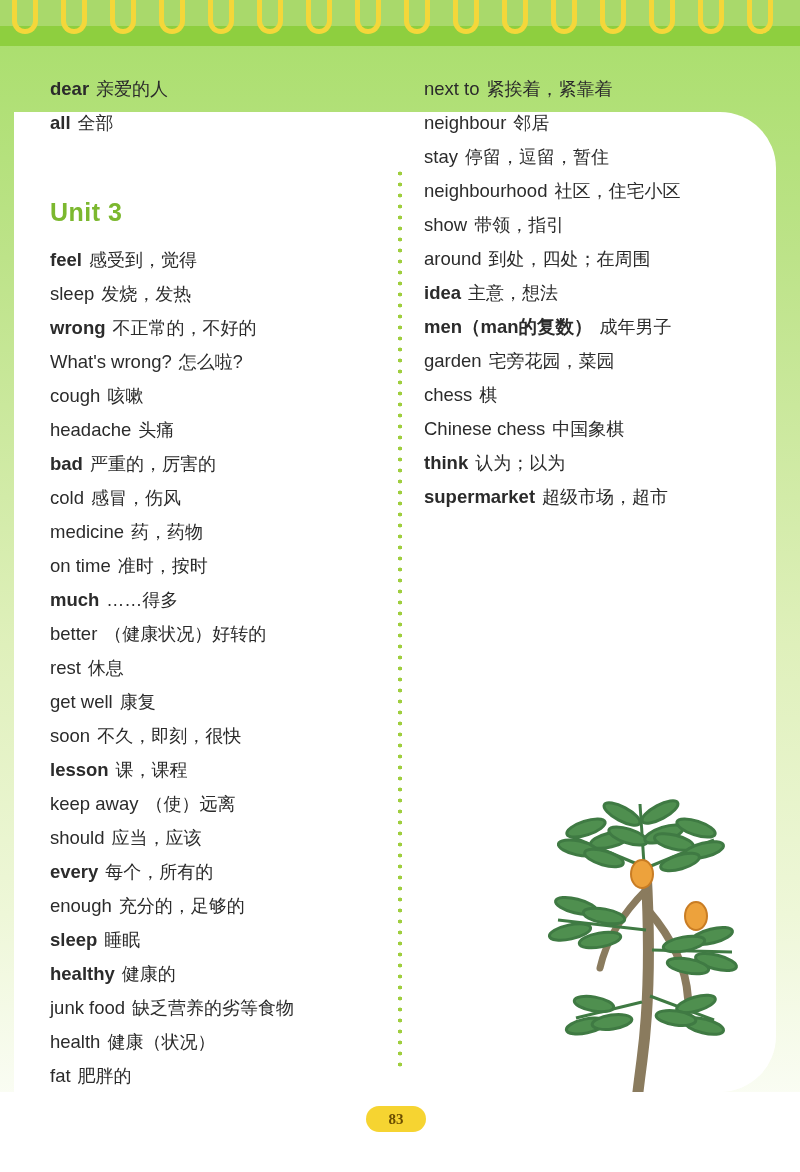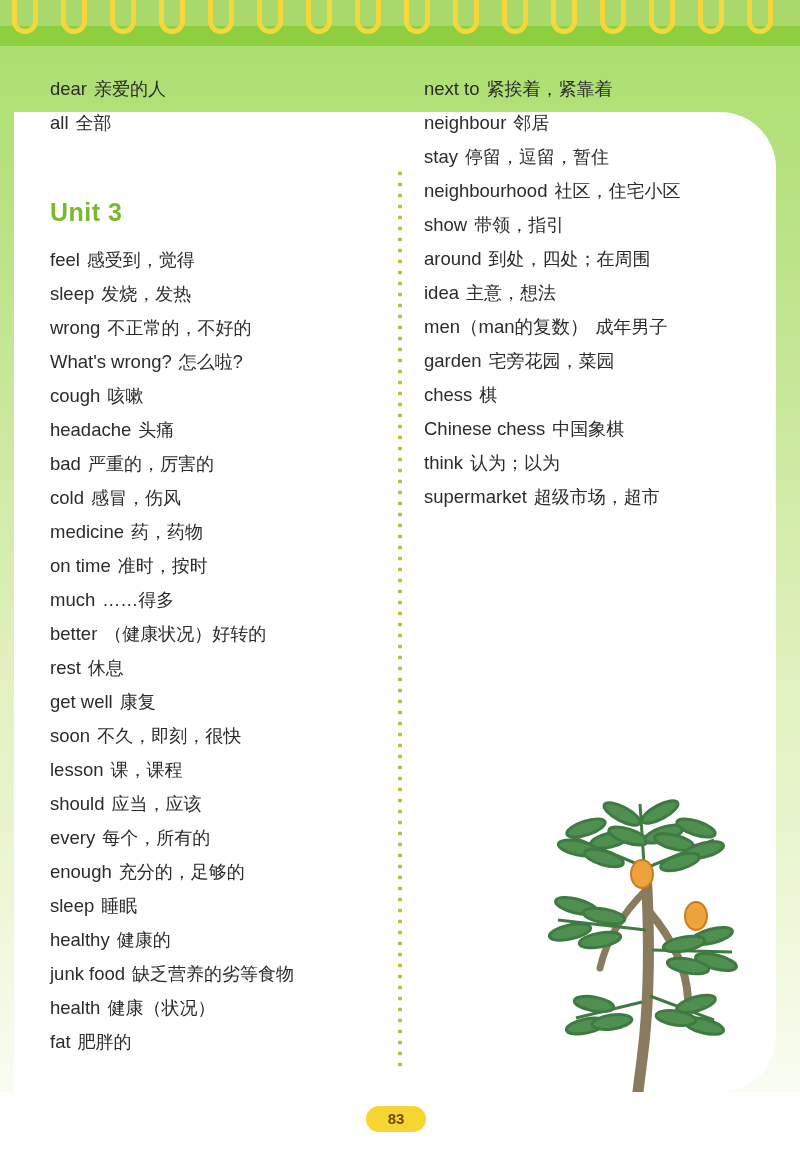--- a/index.html
+++ b/index.html
@@ -89,38 +89,39 @@
   .unit-title.second { margin-top: 58px; }
 
   ul.word-list { list-style: none; margin: 0; padding: 0; }
   ul.word-list li {
     font-size: 18.5px;
     line-height: 33px;
     color: #1a1a1a;
     white-space: nowrap;
   }
   .hw { color: #2b2b2b; }
-  .hw.b { font-weight: normal; }
+  .hw.b { font-weight: bold; }
   .cn { color: #2b2b2b; margin-left: 7px; font-size: 18px; }
 
   
   .page-num-wrap {
     position: absolute;
     left: 366px; top: 1106px;
     width: 60px; height: 26px;
     background: #f6d431;
     border-radius: 13px;
     text-align: center;
   }
   .page-num {
     display: block;
     line-height: 26px;
     font-size: 15px;
     font-weight: bold;
     color: #6b4e00;
+    font-family: Liberation Serif, serif;
   }
   .bottom-strip {
     position: absolute;
     left: 0; top: 1092px;
     width: 800px; height: 80px;
     background: #ffffff;
   }
 
   
   .tree {
@@ -177,20 +178,21 @@
       <li><span class="hw b">bad</span><span class="cn">严重的，厉害的</span></li>
       <li><span class="hw">cold</span><span class="cn">感冒，伤风</span></li>
       <li><span class="hw">medicine</span><span class="cn">药，药物</span></li>
       <li><span class="hw">on time</span><span class="cn">准时，按时</span></li>
       <li><span class="hw b">much</span><span class="cn">……得多</span></li>
       <li><span class="hw">better</span><span class="cn">（健康状况）好转的</span></li>
       <li><span class="hw">rest</span><span class="cn">休息</span></li>
       <li><span class="hw">get well</span><span class="cn">康复</span></li>
       <li><span class="hw">soon</span><span class="cn">不久，即刻，很快</span></li>
       <li><span class="hw b">lesson</span><span class="cn">课，课程</span></li>
+      <li><span class="hw">keep away</span><span class="cn">（使）远离</span></li>
       <li><span class="hw">should</span><span class="cn">应当，应该</span></li>
       <li><span class="hw b">every</span><span class="cn">每个，所有的</span></li>
       <li><span class="hw">enough</span><span class="cn">充分的，足够的</span></li>
       <li><span class="hw b">sleep</span><span class="cn">睡眠</span></li>
       <li><span class="hw b">healthy</span><span class="cn">健康的</span></li>
       <li><span class="hw">junk food</span><span class="cn">缺乏营养的劣等食物</span></li>
       <li><span class="hw">health</span><span class="cn">健康（状况）</span></li>
       <li><span class="hw">fat</span><span class="cn">肥胖的</span></li>
     </ul>
 </div>

